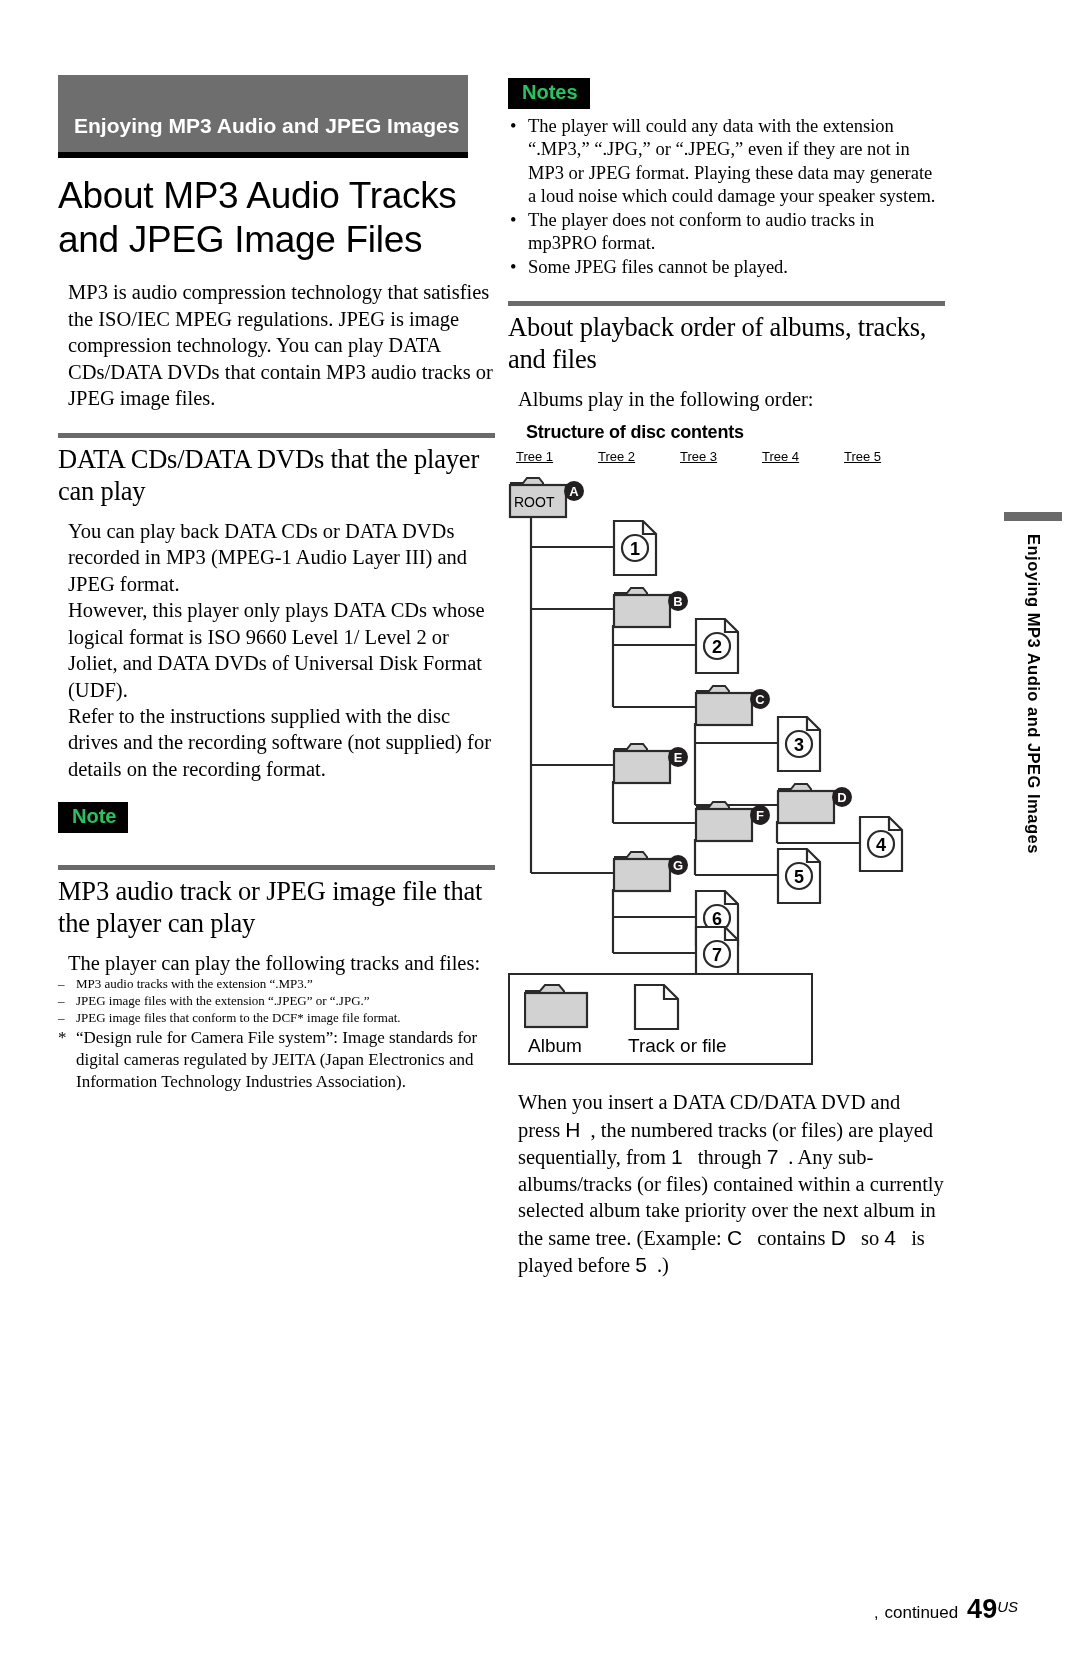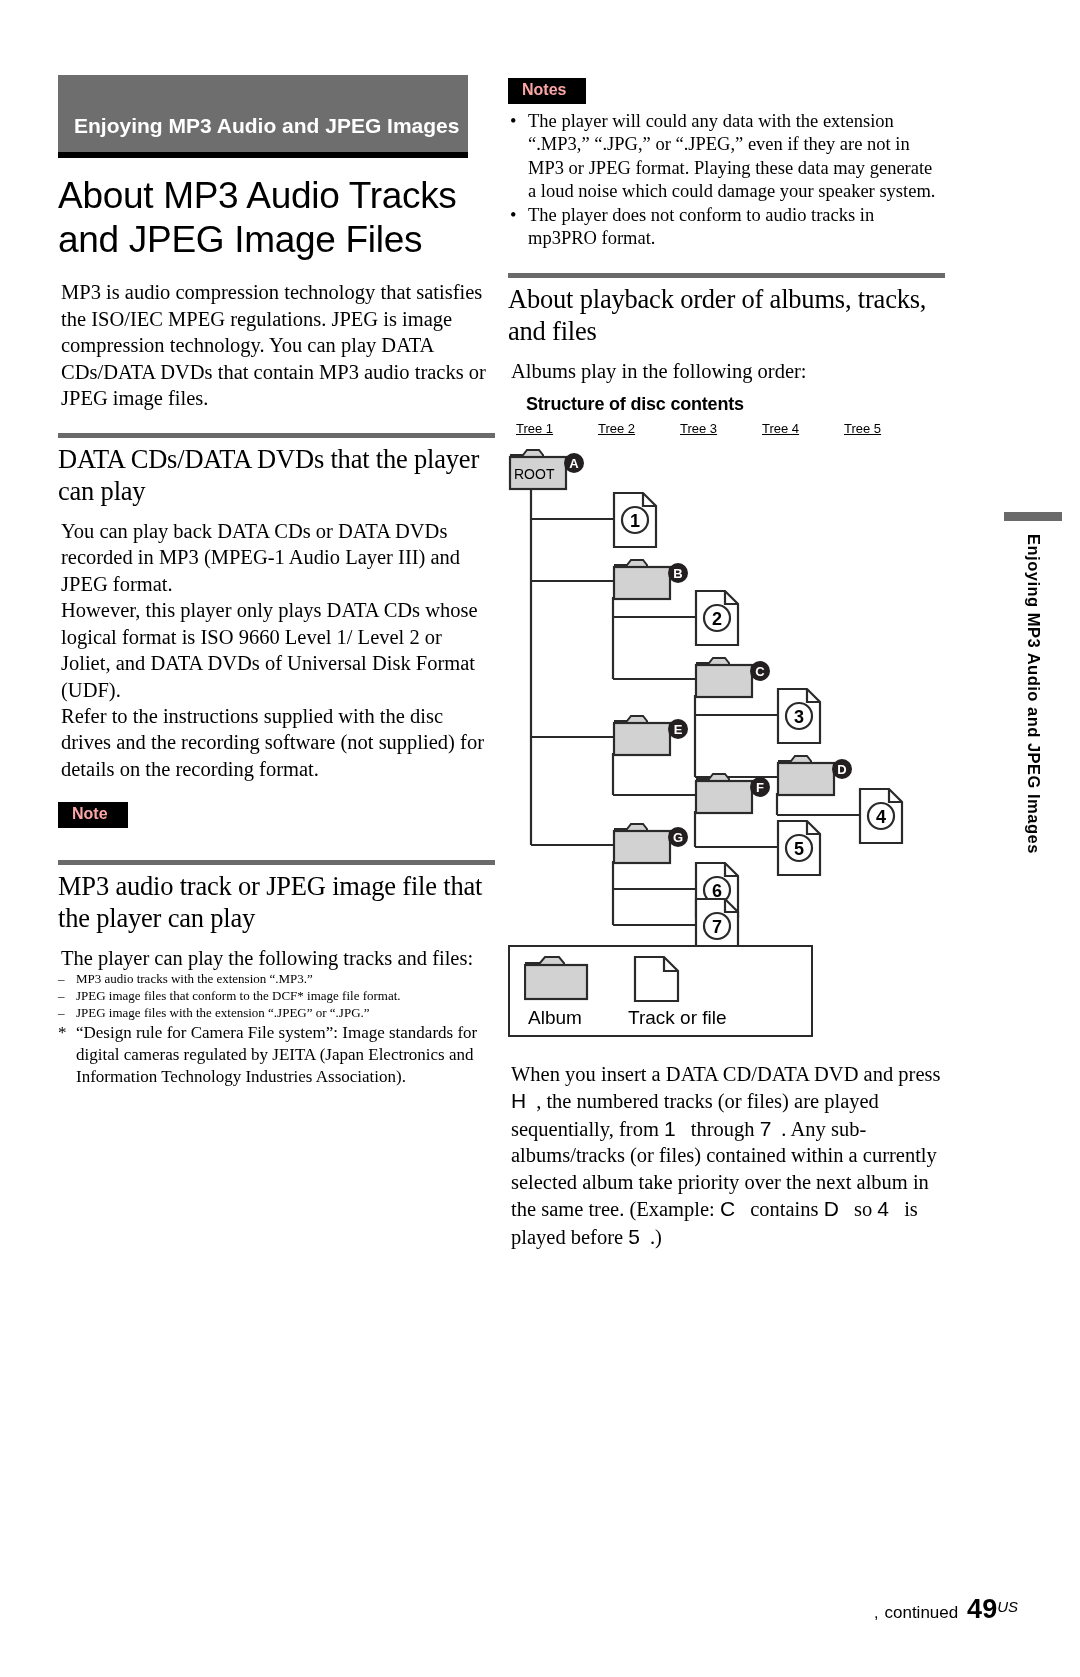--- a/index.html
+++ b/index.html
@@ -40,29 +40,29 @@
     font-weight:normal; font-size:26.5px; line-height:1.2;
     margin:4px 0 10px 0; letter-spacing:-0.2px;
   }
   h3.sub-title{
     font-family:"Liberation Sans", sans-serif;
     font-weight:bold; font-size:18px;
     margin:10px 0 6px 18px; letter-spacing:-0.2px;
   }
 
   
-  p.body{ font-size:20.5px; line-height:1.29; margin:0 0 0 3px; }
+  p.body{ font-size:20.5px; line-height:1.29; margin:0 0 0 10px; }
   p.body + p.body { margin-top:0; }
   .small{ font-size:17px; line-height:1.3; }
 
   
   .note-badge{
-    display:inline-block; background:#000; color:#fca5a5;
+    display:inline-block; background:#000; color:#22c55e;
     font-family:"Liberation Sans", sans-serif; font-weight:bold;
-    font-size:16px; padding:3px 20px 5px 14px; margin-bottom:6px;
+    font-size:20px; padding:3px 12px 5px 14px; margin-bottom:6px;
   }
 
   
   ul.bullets{ list-style:none; margin:0; padding:0; }
   ul.bullets li{
     font-size:18.5px; line-height:1.27;
     padding-left:20px; position:relative; margin-bottom:0px;
   }
   ul.bullets li:before{
     content:"\2022"; position:absolute; left:2px; top:0;
@@ -146,35 +146,36 @@
     <p class="body">Refer to the instructions supplied with the disc drives and the recording software (not supplied) for details on the recording format.</p>
 
     <div style="height:20px"></div>
     <div class="note-badge">Note</div>
 
     <div class="rule-gray" style="margin-top:26px"></div>
     <h2 class="sec-title">MP3 audio track or JPEG image file that the player can play</h2>
     <p class="body">The player can play the following tracks and files:</p>
     <ul class="dashes">
       <li>MP3 audio tracks with the extension “.MP3.”</li>
+      <li>JPEG image files with the extension “.JPEG” or “.JPG.”</li>
       <li>JPEG image files that conform to the DCF* image file format.</li>
-      <li>JPEG image files with the extension “.JPEG” or “.JPG.”</li>
     </ul>
     <div class="footnote">
       <span class="star">*</span>
       <span>“Design rule for Camera File system”: Image standards for digital cameras regulated by JEITA (Japan Electronics and Information Technology Industries Association).</span>
     </div>
   </div>
 
   <div class="col-right">
 
     <div class="note-badge">Notes</div>
     <ul class="bullets">
       <li>The player will could any data with the extension “.MP3,” “.JPG,” or “.JPEG,” even if they are not in MP3 or JPEG format. Playing these data may generate a loud noise which could damage your speaker system.</li>
       <li>The player does not conform to audio tracks in mp3PRO format.</li>
+      <li>Some JPEG files cannot be played.</li>
     </ul>
 
     <div class="rule-gray" style="margin-top:22px"></div>
     <h2 class="sec-title">About playback order of albums, tracks, and files</h2>
     <p class="body">Albums play in the following order:</p>
     <h3 class="sub-title">Structure of disc contents</h3>
 
     
     <div class="tree-wrap">
       <span class="tree-head" style="left:8px">Tree 1</span>

